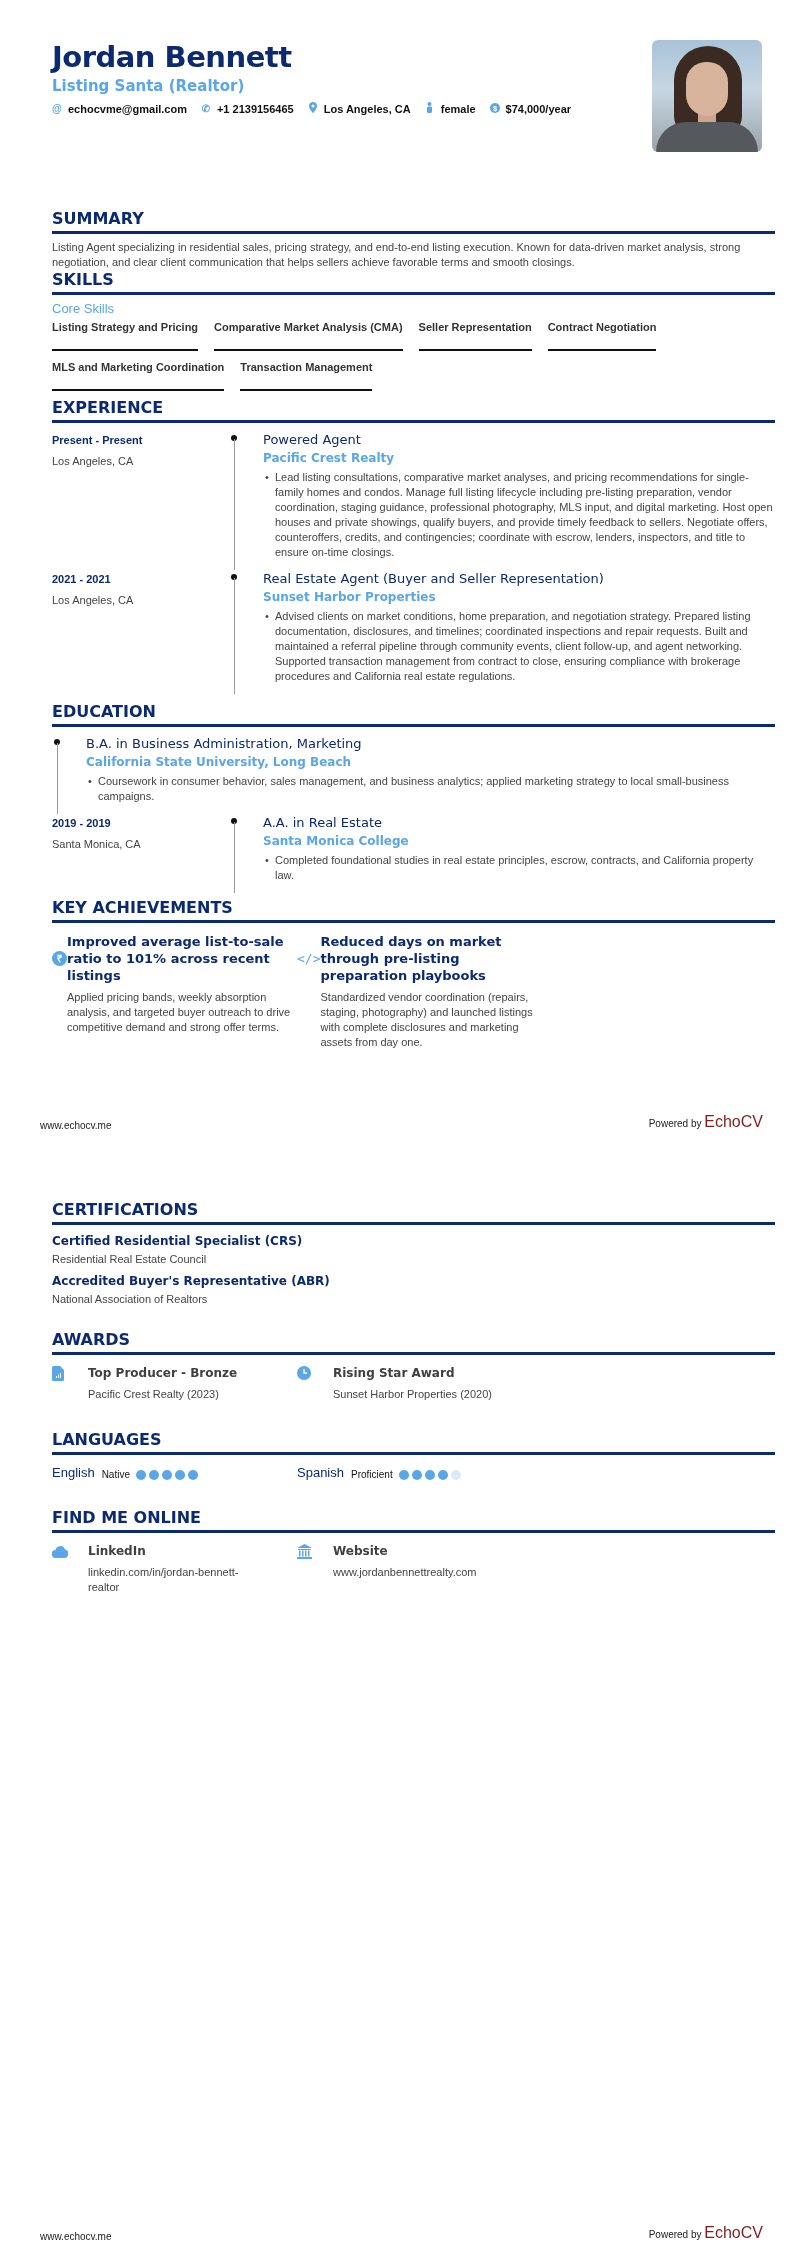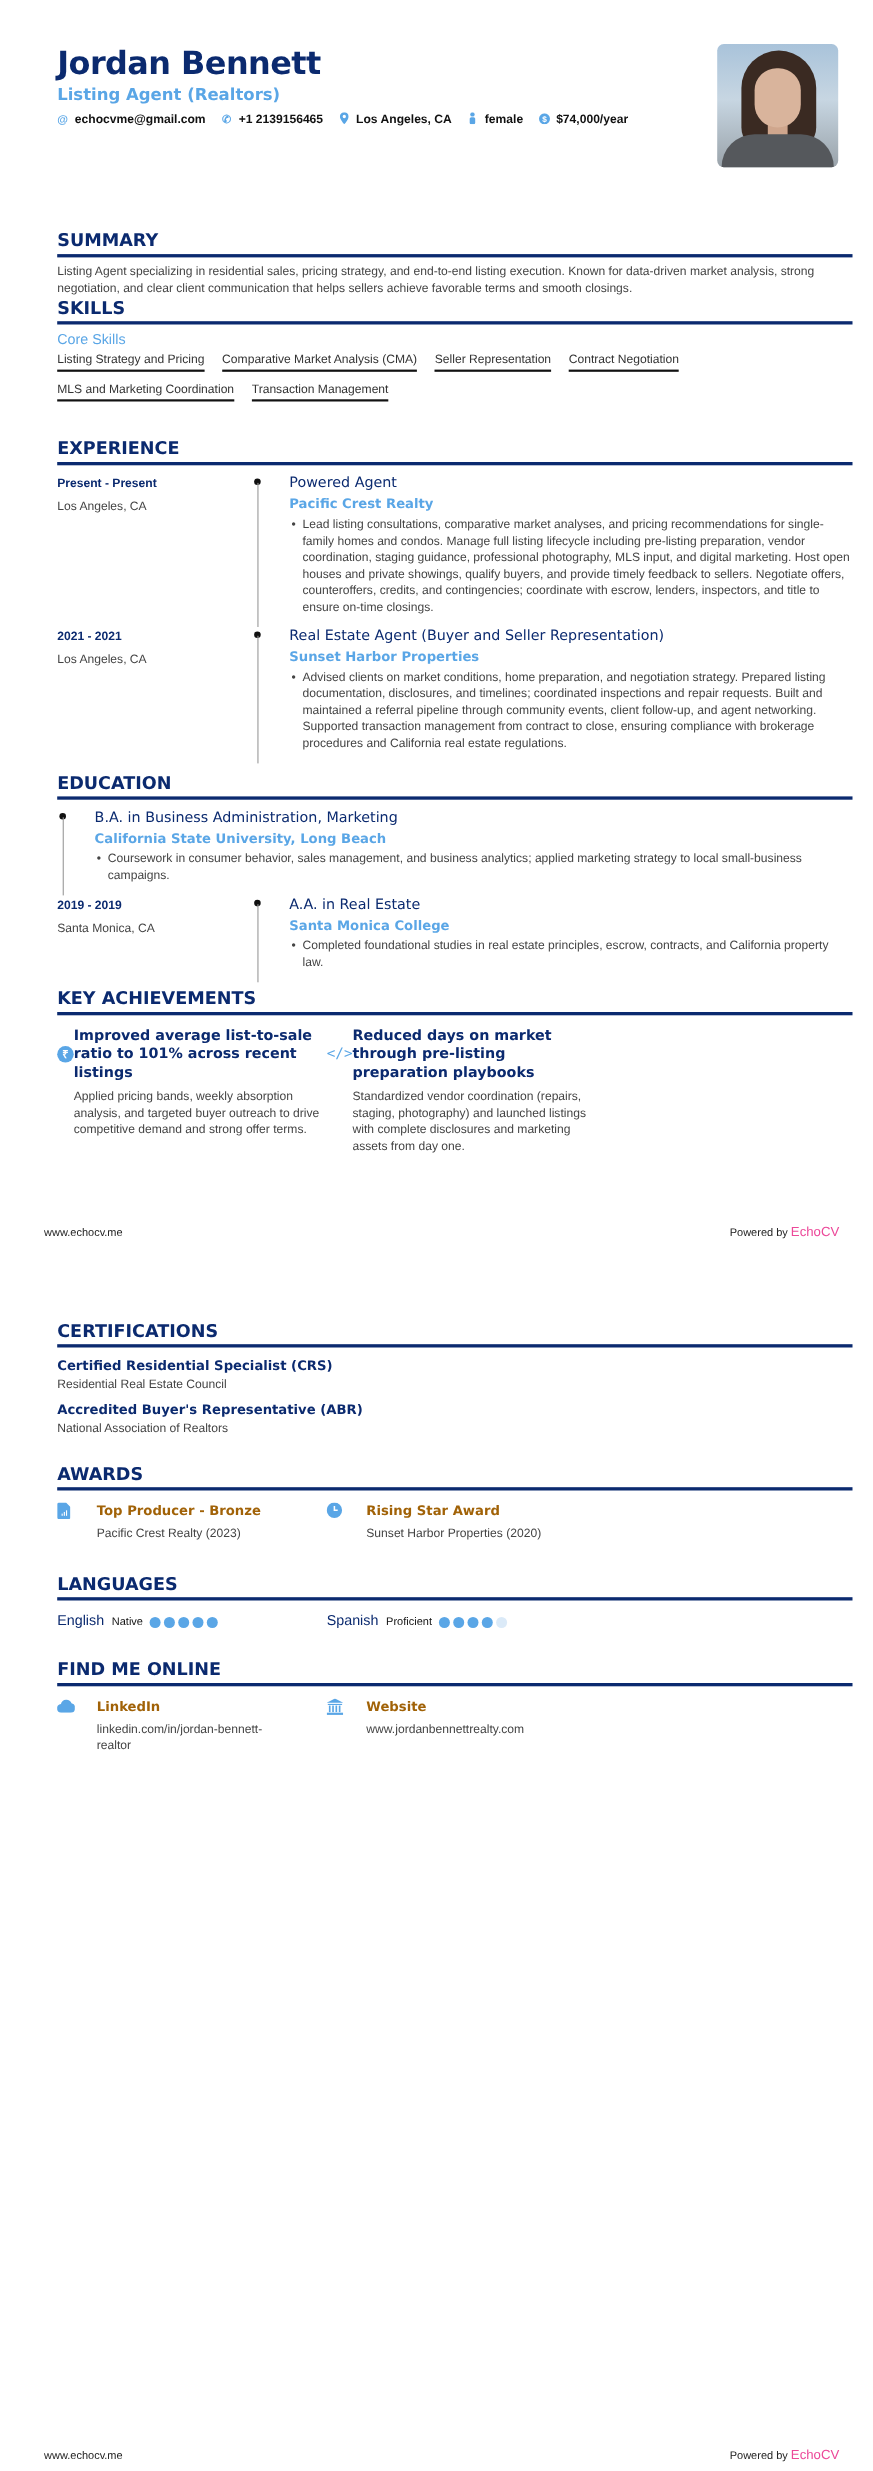--- a/index.html
+++ b/index.html
@@ -22,21 +22,21 @@
   .photo .face { position: absolute; left: 34px; top: 22px; width: 42px; height: 54px; border-radius: 21px 21px 22px 22px; background: #d9b49c; }
   .photo .suit { position: absolute; left: 4px; top: 82px; width: 102px; height: 40px; border-radius: 30px 30px 0 0; background: #55585c; }
   .photo .neck { position: absolute; left: 46px; top: 72px; width: 18px; height: 18px; background: #cfa68d; }
 
   
   .sec-h { font-family: "DejaVu Sans", sans-serif; font-weight: bold; font-size: 16px; color: #0b2a6f; line-height: 20px; padding-bottom: 2px; border-bottom: 3px solid #0b2a6f; }
   .para { font-size: 11px; line-height: 15px; color: #444; margin-top: 6px; }
 
   .sub-h { font-size: 13px; color: #5aa6e6; margin-top: 6px; }
   .skills { display: flex; flex-wrap: wrap; margin-top: 4px; }
-  .skill { font-size: 11px; font-weight: normal; color: #333; padding-bottom: 2px; border-bottom: 2px solid #111; margin-right: 16px; margin-bottom: 9px; line-height: 14px; }
+  .skill { font-size: 11px; font-weight: bold; color: #333; padding-bottom: 15px; border-bottom: 2px solid #111; margin-right: 16px; margin-bottom: 9px; line-height: 14px; }
 
   
   .tl-row { display: flex; position: relative; gap: 12px; }
   .tl-left { width: 165px; padding-top: 2px; }
   .tl-date { font-size: 11px; font-weight: bold; color: #0b2a6f; line-height: 14px; }
   .tl-loc { font-size: 11px; color: #444; margin-top: 8px; }
   .tl-line { position: relative; width: 22px; }
   .tl-line .dot { position: absolute; left: 2px; top: 4px; width: 6px; height: 6px; border-radius: 50%; background: #111; }
   .tl-line .bar { position: absolute; left: 4.5px; top: 8px; bottom: 0; width: 1px; background: #999; }
   .tl-right { flex: 1; padding-bottom: 10px; }
@@ -48,48 +48,48 @@
   
   .ach-grid { display: flex; margin-top: 10px; }
   .ach { display: flex; width: 245px; }
   .ach .ic { width: 38px; display: flex; align-items: center; justify-content: center; height: 50px; }
   .ach-title { font-family: "DejaVu Sans", sans-serif; font-weight: bold; font-size: 13px; line-height: 17px; color: #0b2a6f; }
   .ach-desc { font-size: 11px; line-height: 15px; color: #444; margin-top: 6px; }
   .rupee { width: 15px; height: 15px; border-radius: 50%; background: #5aa6e6; color: #fff; font-size: 10px; font-weight: bold; display: flex; align-items: center; justify-content: center; }
   .code-ic { color: #5aa6e6; font-size: 13px; font-family: "DejaVu Sans Mono", monospace; }
 
   .footer { position: absolute; left: 40px; width: 723px; display: flex; justify-content: space-between; font-size: 10px; color: #222; }
-  .footer .brand { font-size: 12px; color: #ec4899; }
+  .footer .brand { font-size: 16px; color: #7f1d1d; }
 
   
   .cert-name { font-family: "DejaVu Sans", sans-serif; font-weight: bold; font-size: 12px; color: #0b2a6f; margin-top: 8px; line-height: 16px; }
   .cert-org { font-size: 11px; color: #444; margin-top: 4px; }
 
   .two-col { display: flex; margin-top: 10px; }
   .col-item { display: flex; width: 245px; }
   .col-item .ic { width: 36px; padding-top: 1px; }
-  .ci-title { font-family: "DejaVu Sans", sans-serif; font-weight: bold; font-size: 12px; color: #a16207; line-height: 16px; }
+  .ci-title { font-family: "DejaVu Sans", sans-serif; font-weight: bold; font-size: 12px; color: #404040; line-height: 16px; }
   .ci-sub { font-size: 11px; color: #444; margin-top: 6px; line-height: 15px; }
 
   .langs { display: flex; margin-top: 10px; align-items: center; }
   .lang { display: flex; align-items: flex-end; width: 245px; }
   .lang-name { font-size: 13px; color: #0b2a6f; margin-right: 7px; }
   .lang-level { font-size: 10px; color: #111; margin-right: 6px; }
   .dots { display: flex; }
   .dots span { width: 10px; height: 10px; border-radius: 50%; background: #5aa6e6; margin-right: 3px; }
   .dots span.off { background: #dbeaf8; }
 </style>
 </head>
 <body>
 
 <div class="page page1">
 
   <div class="content" style="top:40px;">
     <div class="name">Jordan Bennett</div>
-    <div class="title">Listing Agent (Realtors)</div>
+    <div class="title">Listing Santa (Realtor)</div>
     <div class="contacts">
       <div class="contact">
         <span class="ic">@</span>
         <span>echocvme@gmail.com</span>
       </div>
       <div class="contact">
         <span class="ic">✆</span>
         <span>+1 2139156465</span>
       </div>
       <div class="contact">

